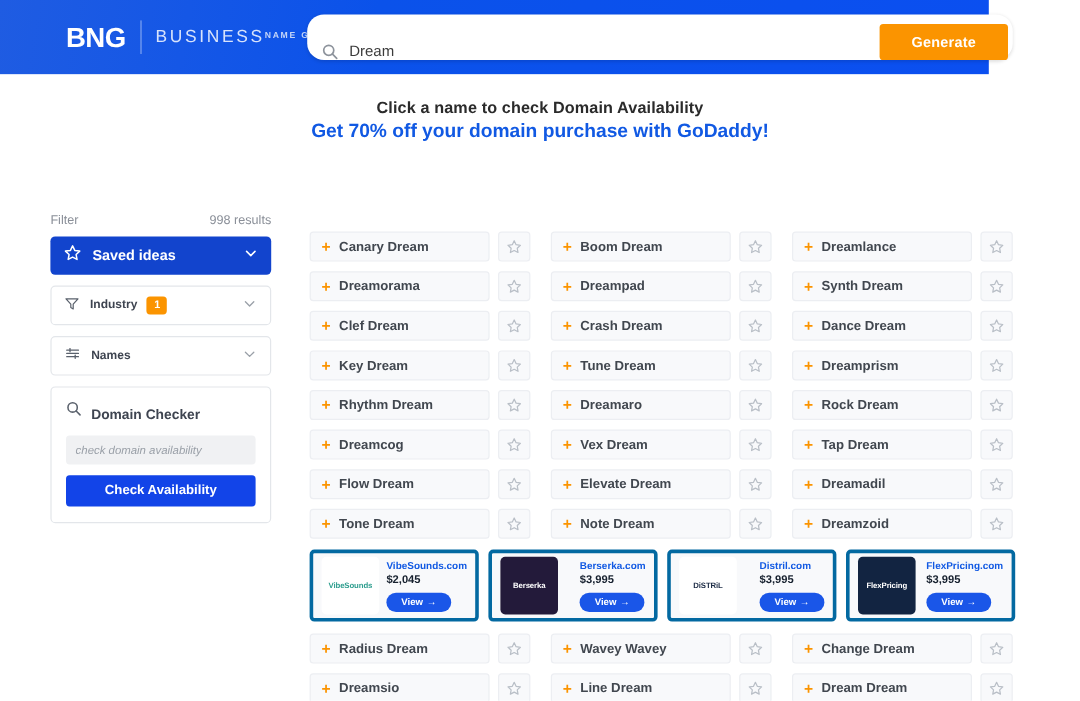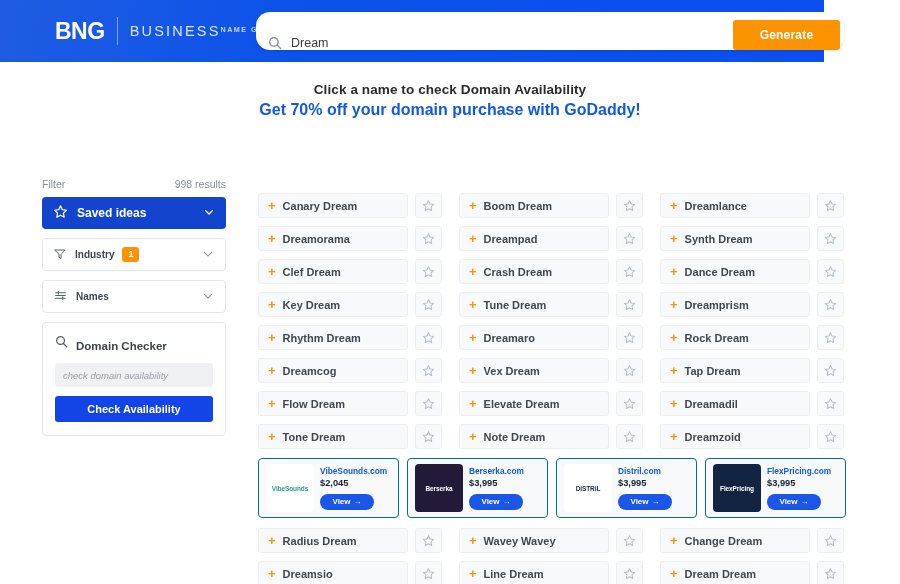--- a/index.html
+++ b/index.html
@@ -149,23 +149,23 @@
     display: flex; align-items: center; justify-content: center;
     cursor: pointer; flex-shrink: 0;
   }
 
   
   .ad-row {
     display: flex; gap: 8px; margin: 9px 0 10px 0;
   }
   .ad-card {
     width: 141px; height: 60px; background: #f8f9fb;
-    border: 1px solid #0369a1; border-radius: 4px;
+    border: 3px solid #0369a1; border-radius: 4px;
     display: flex; align-items: center; padding: 0 7px;
-    cursor: pointer; overflow: hidden;
+    cursor: pointer; overflow: hidden; justify-content: space-between;
   }
   .ad-logo {
     width: 48px; height: 48px; border-radius: 4px; flex-shrink: 0;
     display: flex; align-items: center; justify-content: center;
     overflow: hidden;
   }
   .ad-logo.light { background: transparent; }
   .ad-logo-text {
     font-size: 6.5px; font-weight: bold; letter-spacing: -0.1px;
     white-space: nowrap;

